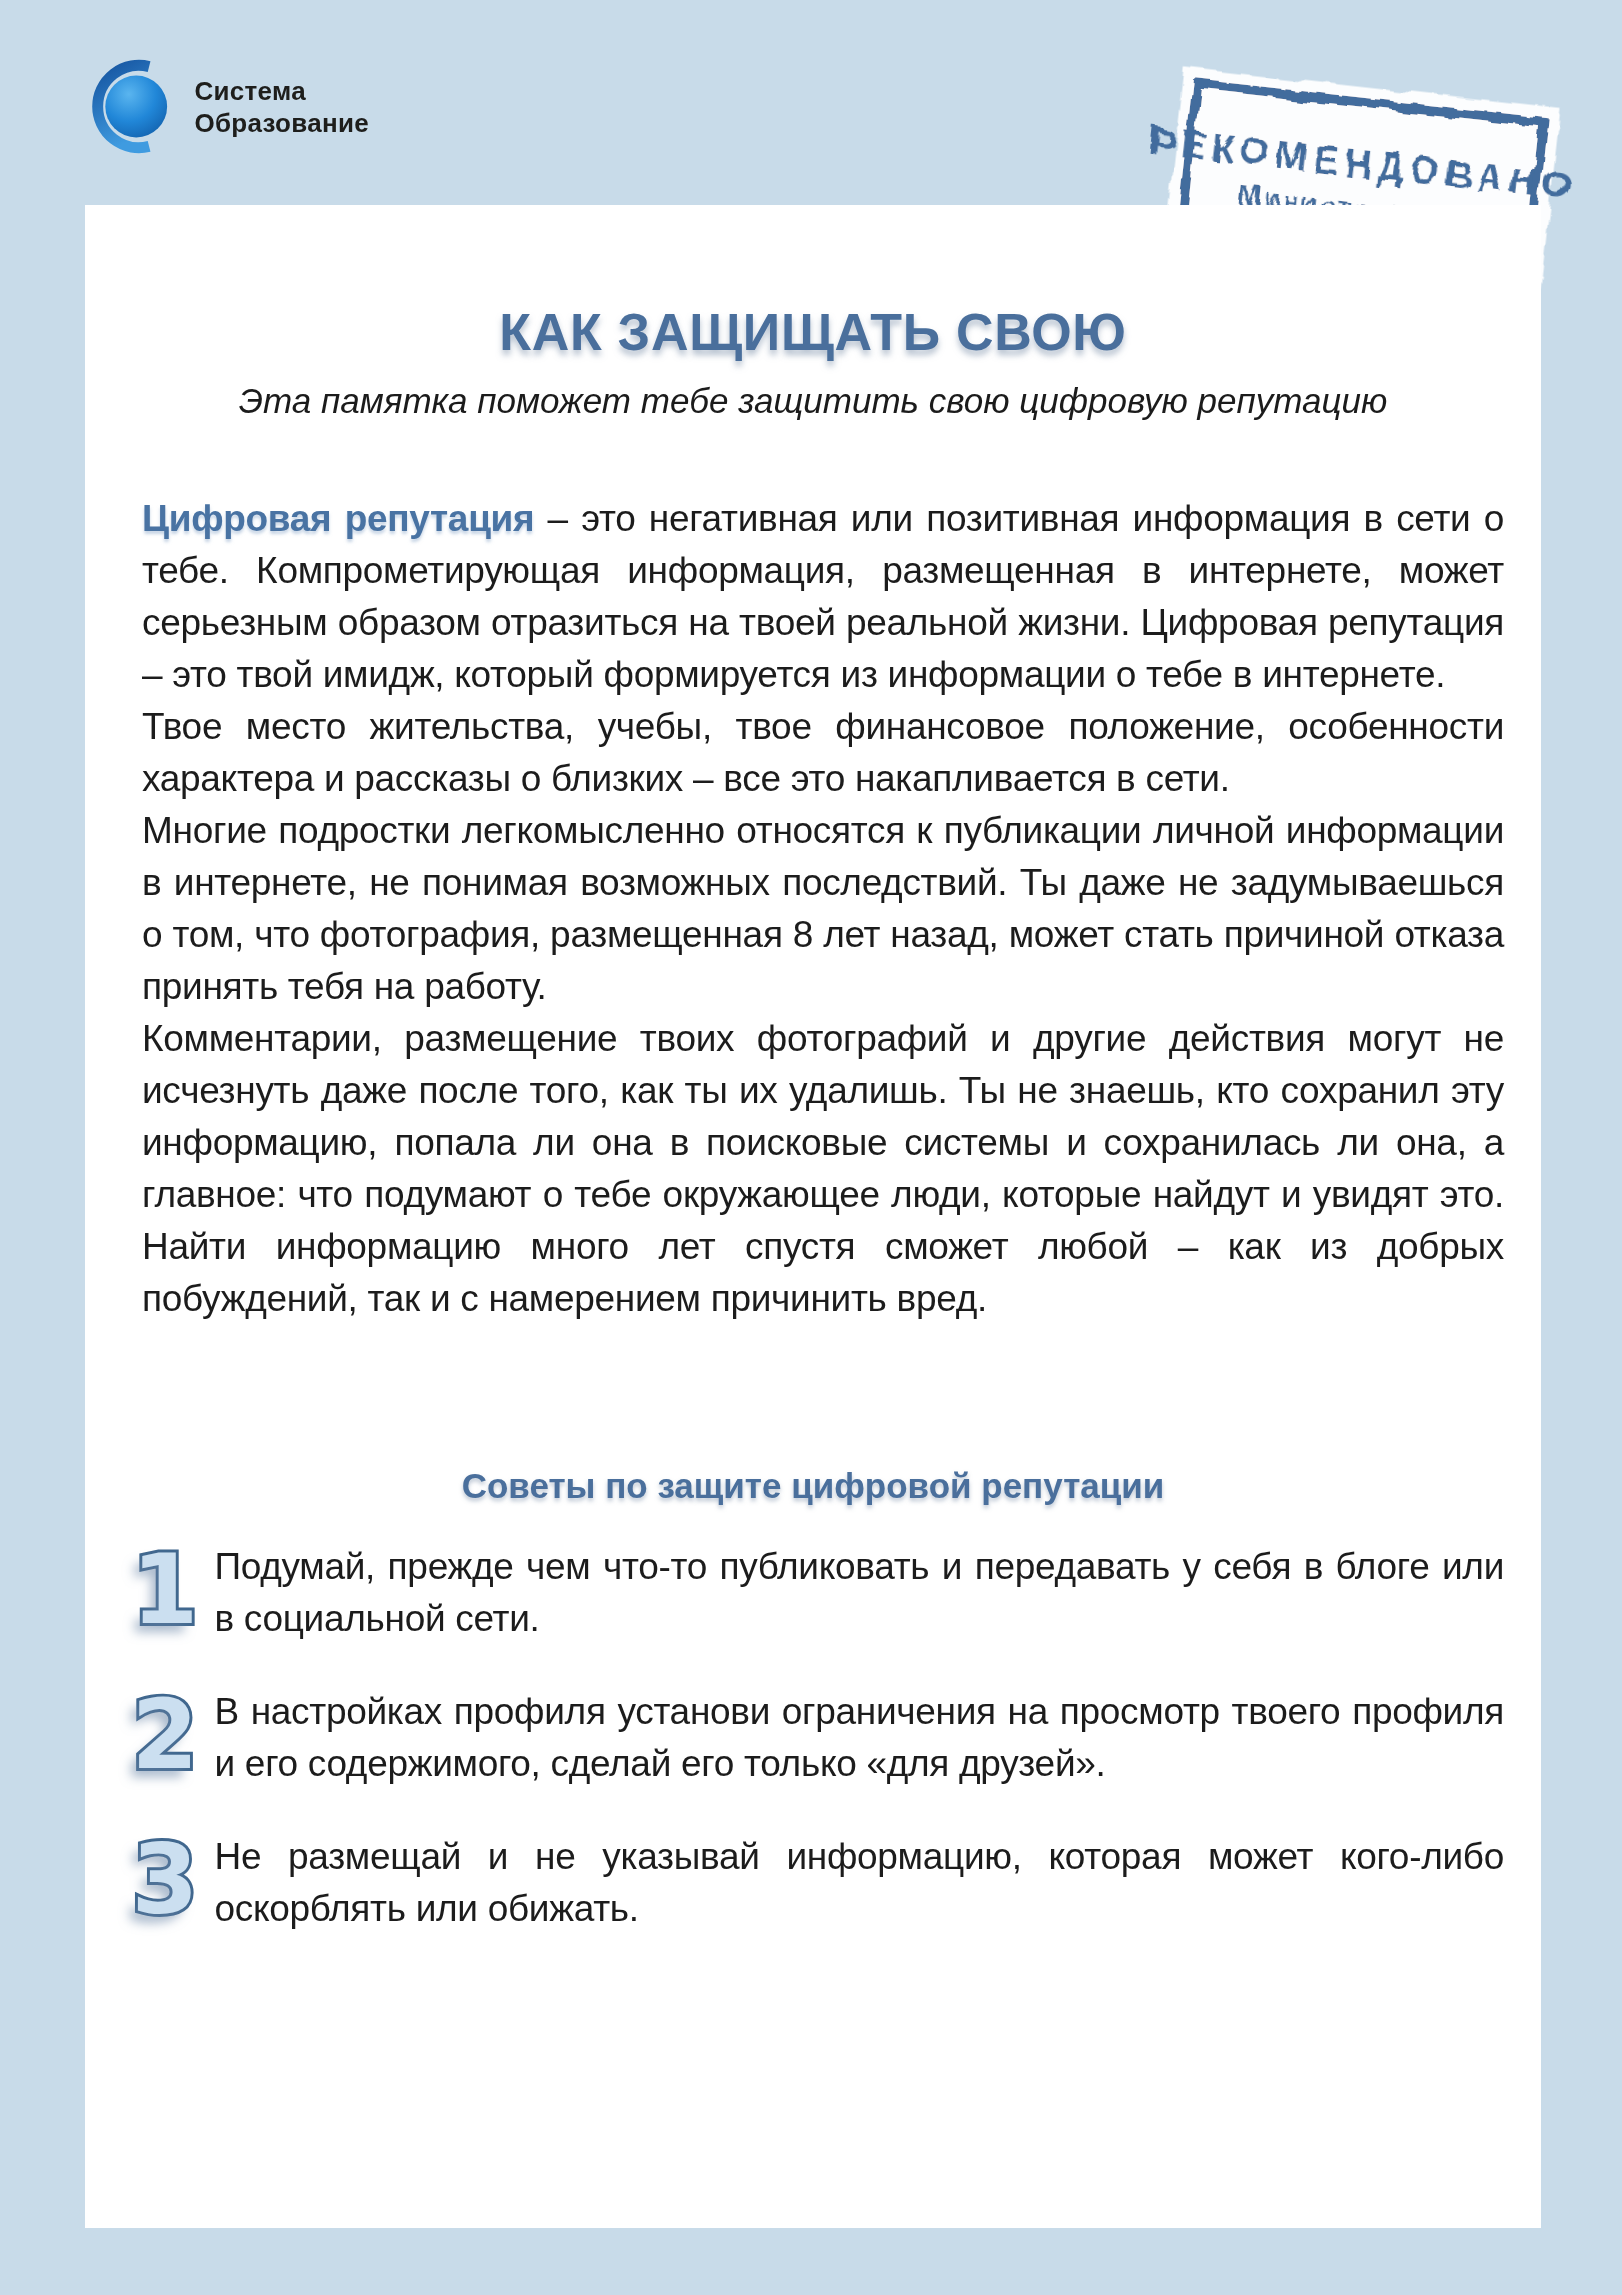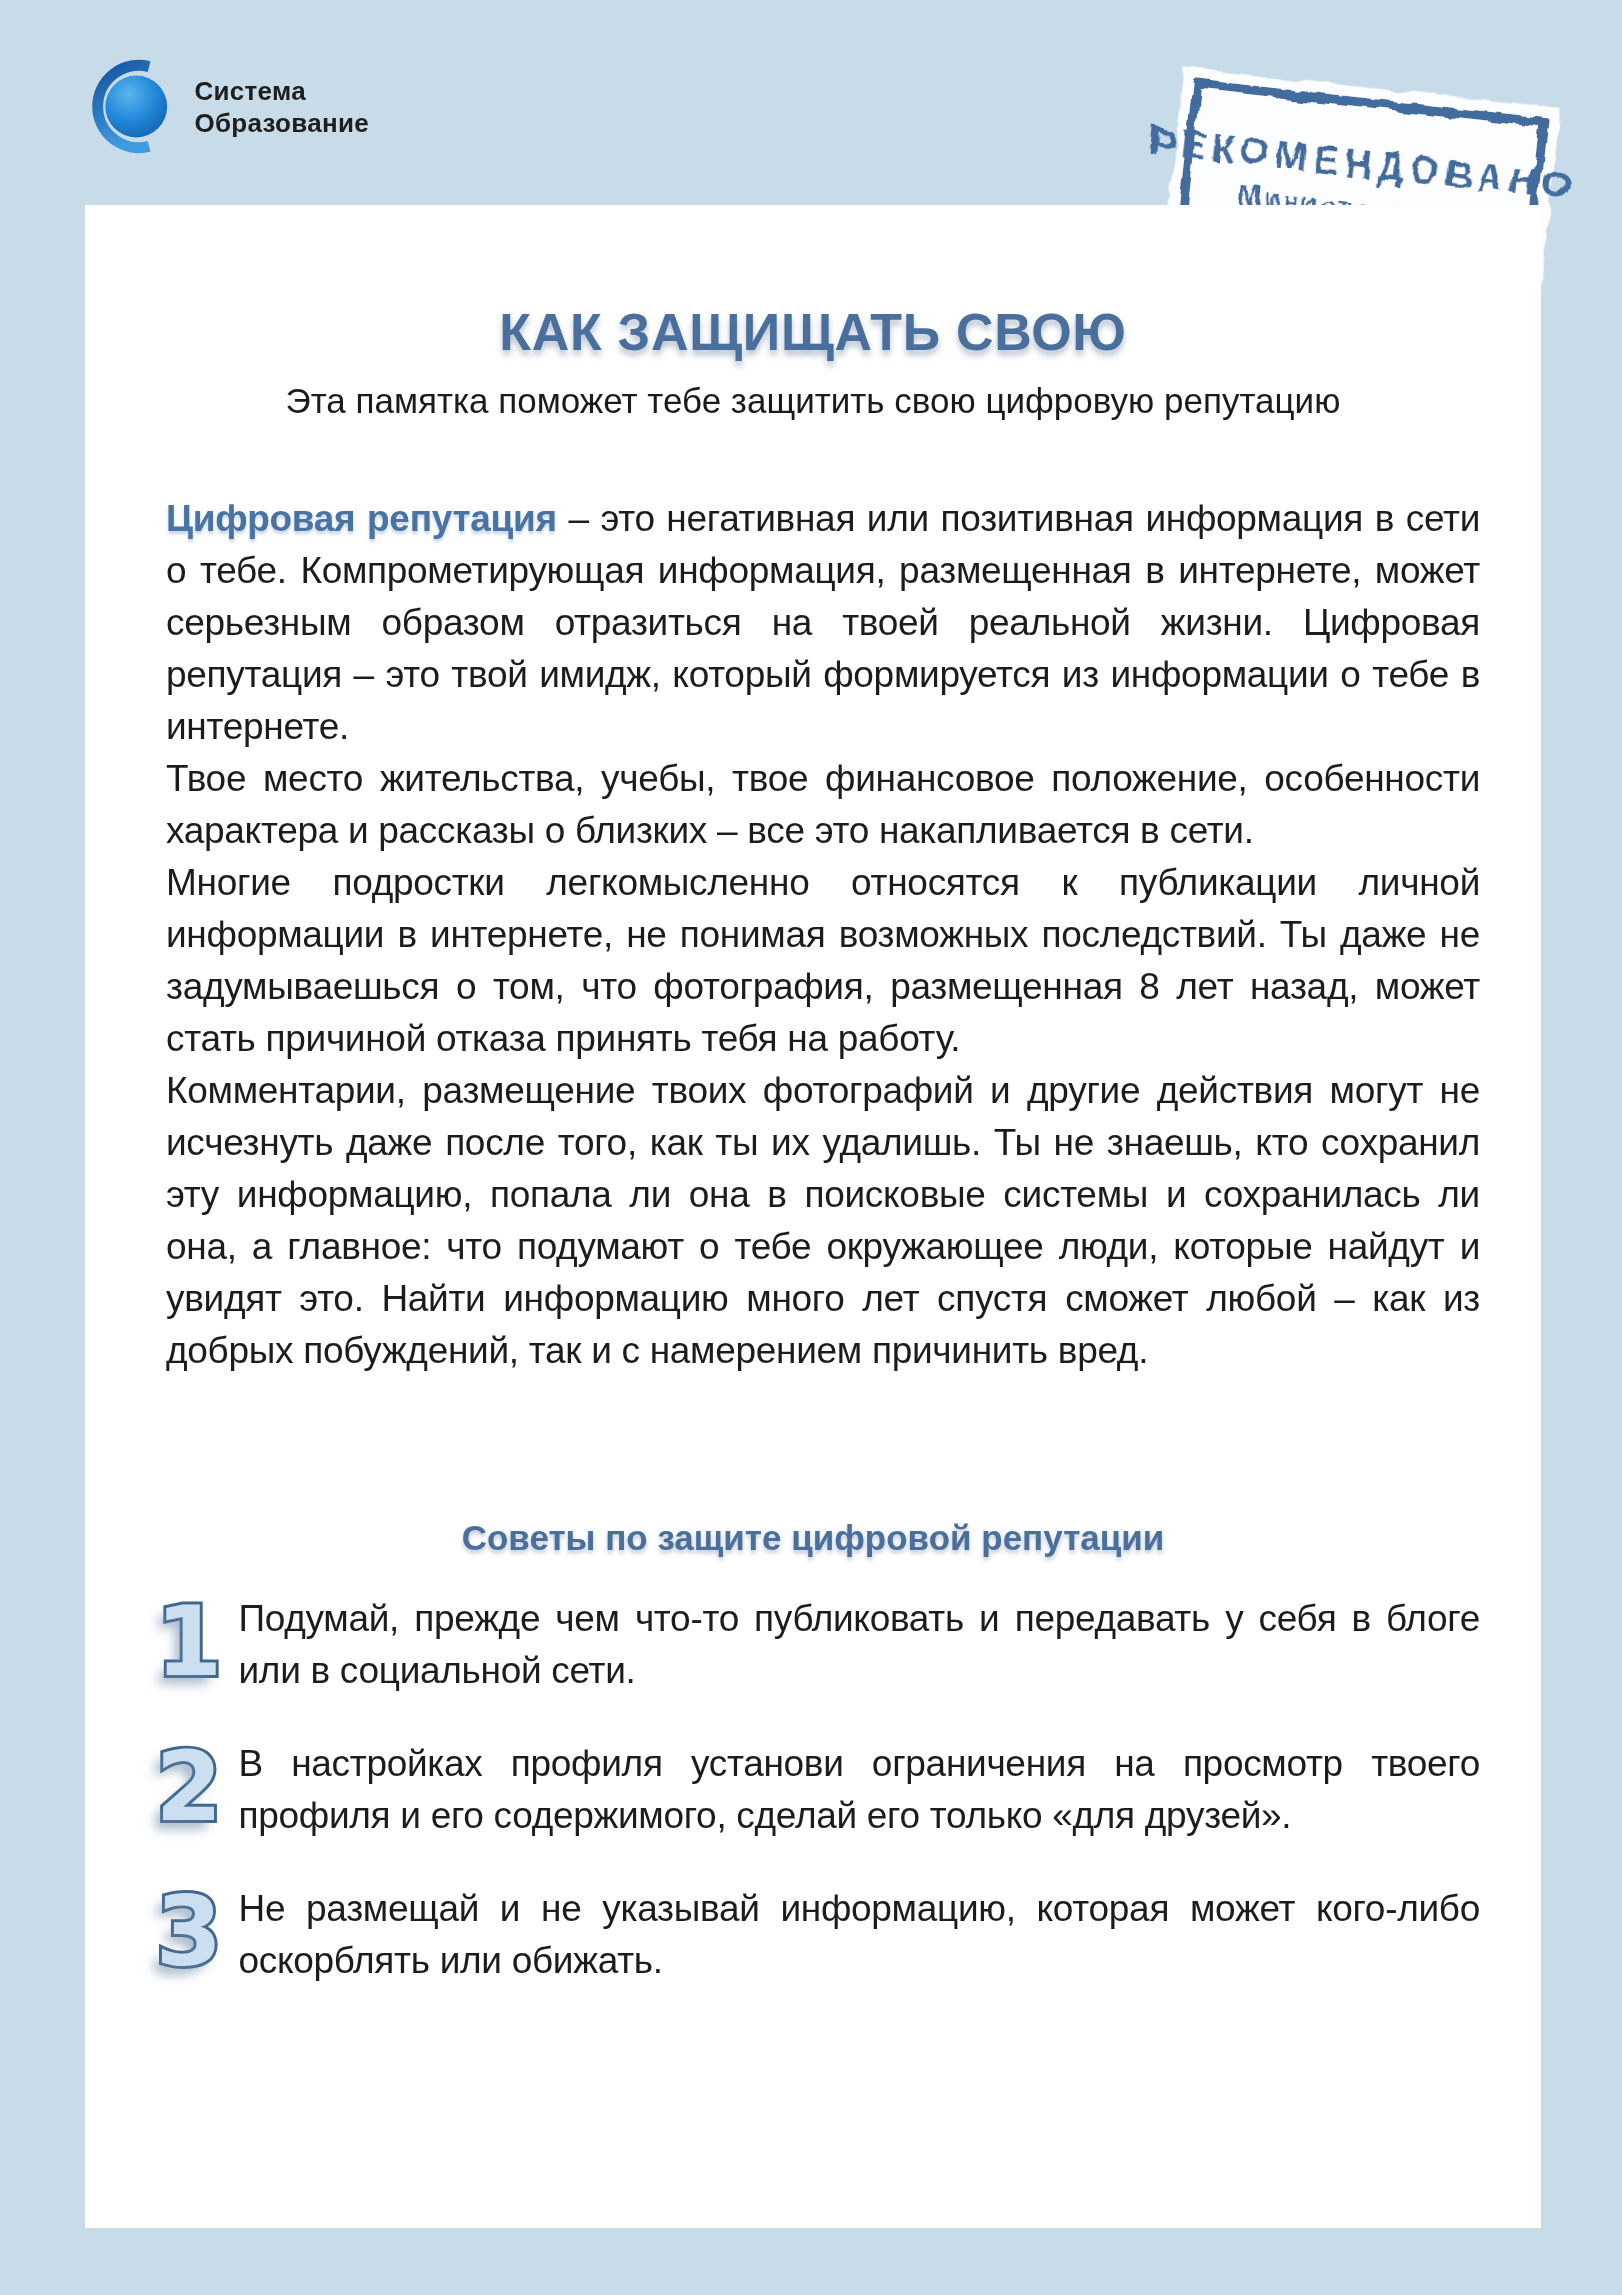--- a/index.html
+++ b/index.html
@@ -41,34 +41,35 @@
   }
   .stamp-line1 { font-size:38px; font-weight:700; letter-spacing:5.9px; white-space:nowrap; }
   .stamp-line2 { font-size:30px; font-weight:700; font-variant:small-caps; letter-spacing:3.3px; white-space:nowrap; }
   .stamp-line3 { font-size:26px; font-weight:700; font-variant:small-caps; letter-spacing:2.6px; white-space:nowrap; }
 
   
   .card {
     position:absolute; left:85px; top:205px;
     width:1456px; height:2023px;
     background:#ffffff;
-    padding:0 61px;
+    padding:0 37px;
   }
 
   .title {
     margin-top:97px;
     text-align:center;
     color:#4a6f9c;
     font-size:52px; line-height:61px; font-weight:700;
     letter-spacing:0.7px;
     text-shadow:0 4.6px 5.9px rgba(122,142,168,.55);
   }
   .subtitle {
     margin-top:15.7px;
     text-align:center;
+    font-style:italic;
     font-size:35px; line-height:43px;
     color:#1b1b1b;
   }
 
   .intro-block { margin-top:71px; }
   .intro-block p, .tip-text {
     font-size:37px; line-height:52px;
     color:#1c1c1c;
     text-align:justify;
     letter-spacing:-0.3px;

